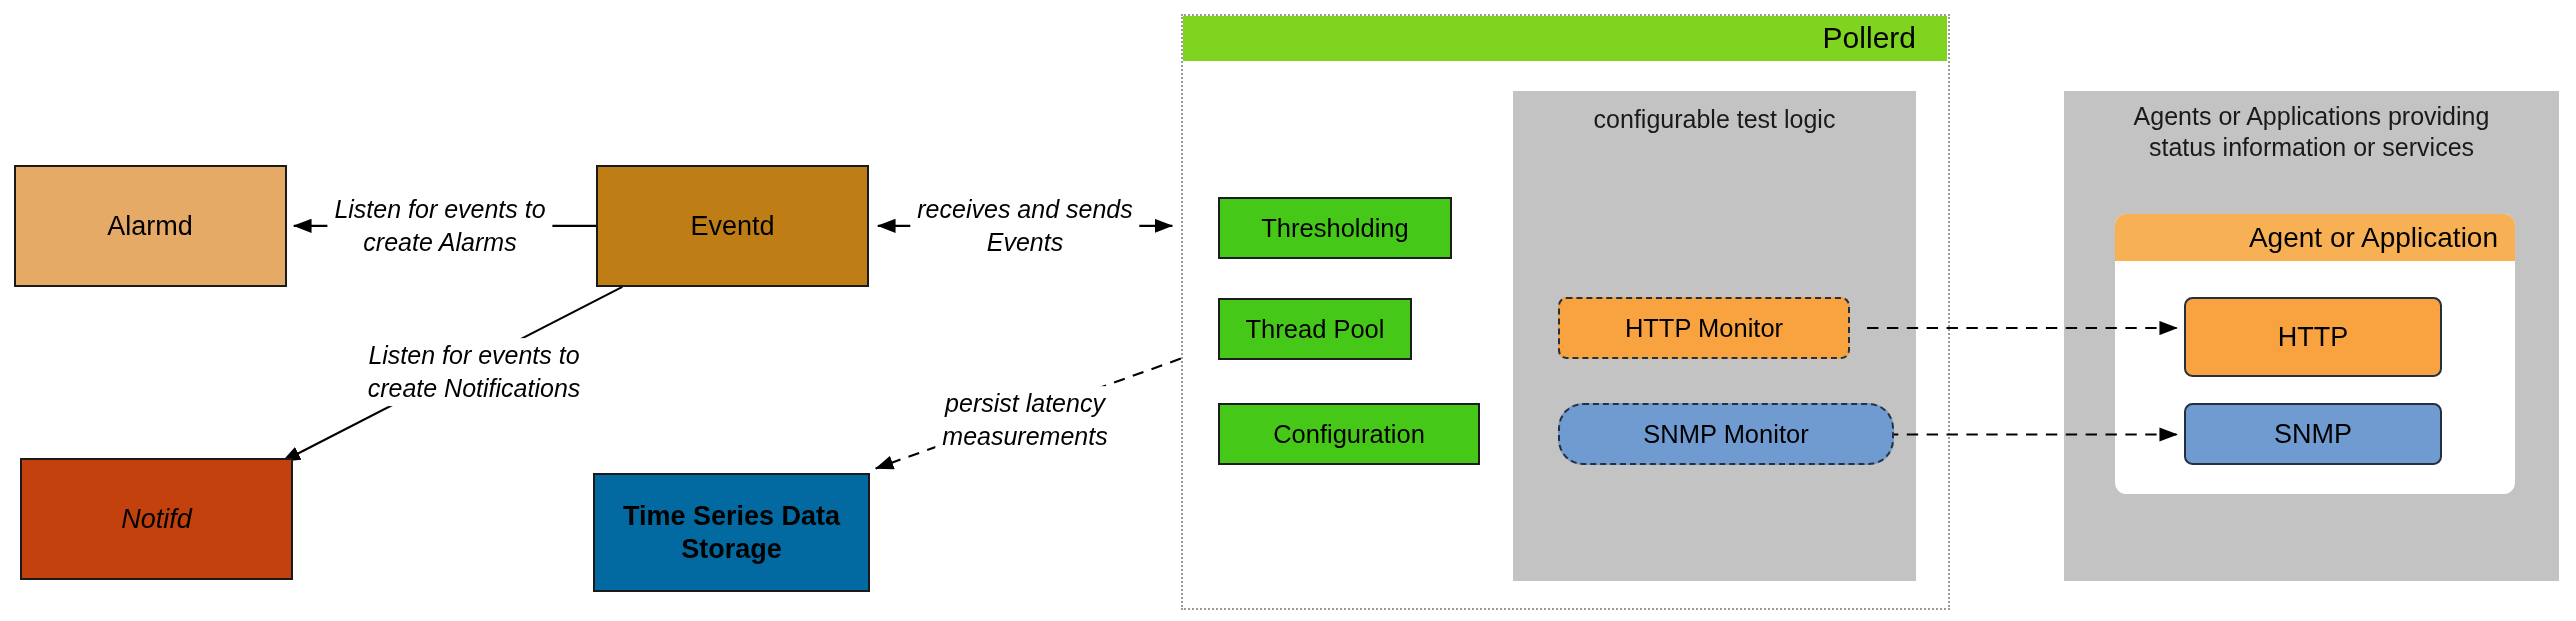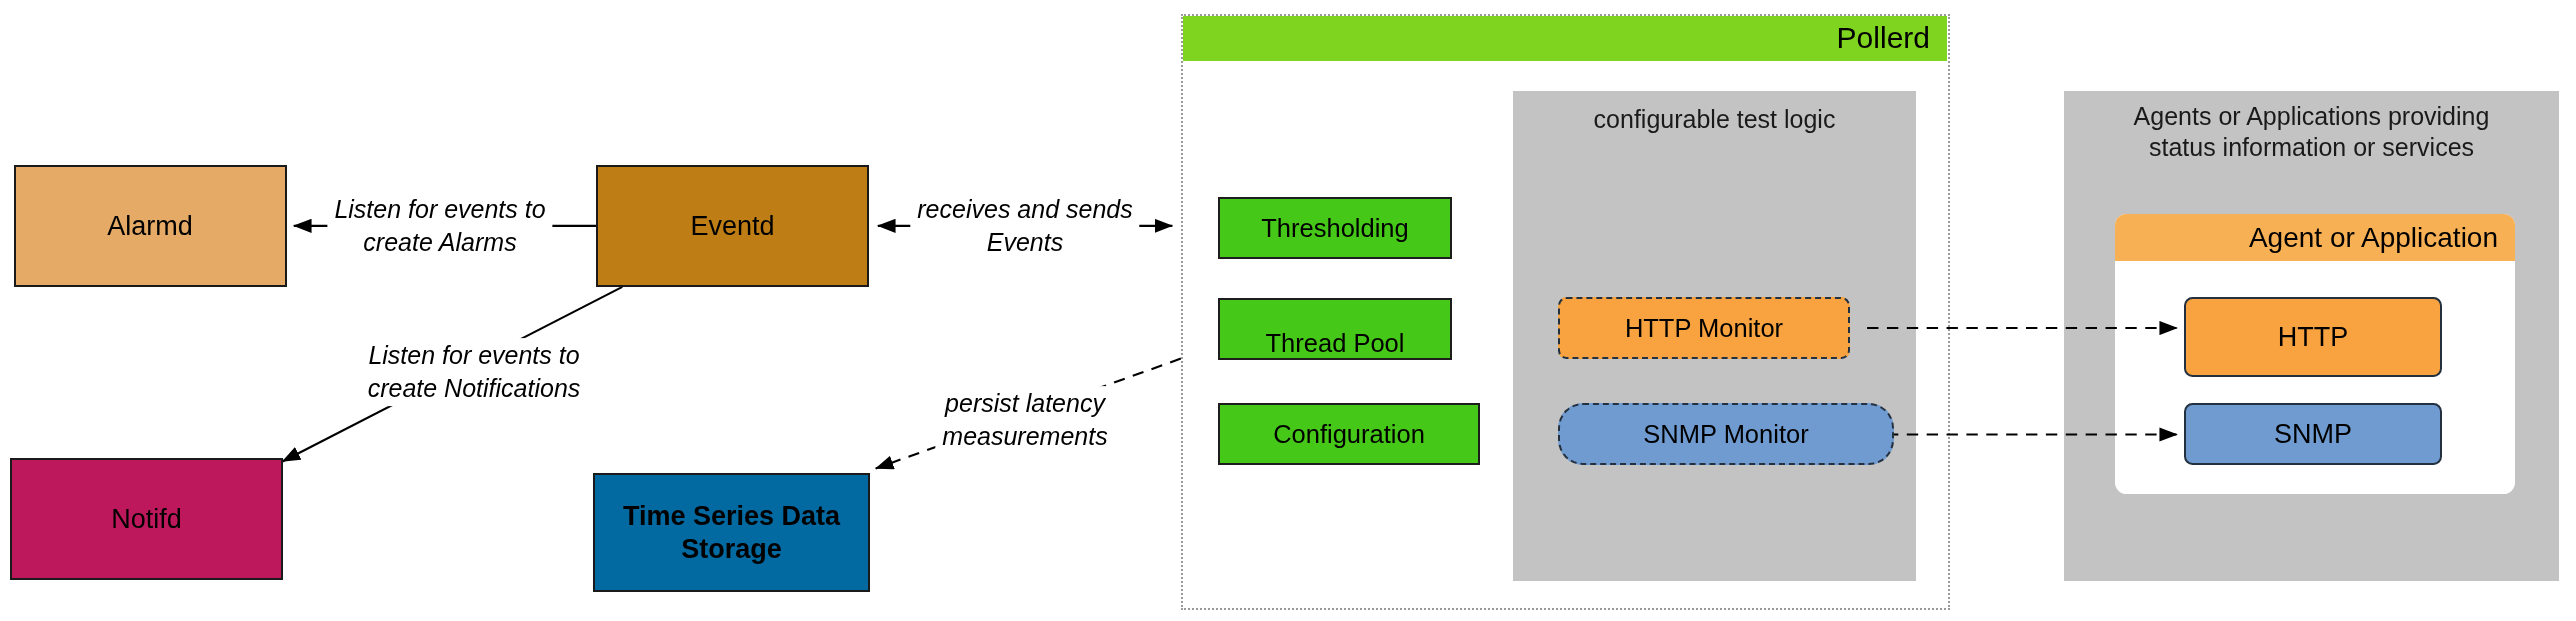--- a/index.html
+++ b/index.html
@@ -18,21 +18,21 @@
 
   
   .pollerd-box {
     left: 1181px; top: 13.5px; width: 769px; height: 596px;
     border: 2.1px dotted #9a9a9a; background: #ffffff;
   }
   .pollerd-header {
     left: 1183px; top: 15.6px; width: 764px; height: 45px;
     background: #7fd41f;
     display: flex; align-items: center; justify-content: flex-end;
-    padding-right: 17px; font-size: 30px;
+    padding-right: 31px; font-size: 30px;
   }
   .group-gray { background: #c3c3c3; }
   .test-logic-group { left: 1513px; top: 91px; width: 403px; height: 490px; }
   .agents-group    { left: 2064px; top: 91px; width: 495px; height: 490px; }
   .group-title {
     text-align: center; font-size: 25px; line-height: 1.22; color: #1a1a1a;
   }
   .test-logic-title { left: 1513px; top: 104px; width: 403px; }
   .agents-title     { left: 2064px; top: 101px; width: 495px; }
 
@@ -47,26 +47,26 @@
     padding-right: 17px; font-size: 28px;
   }
 
   
   .node {
     display: flex; align-items: center; justify-content: center;
     text-align: center; font-size: 27px;
   }
   .node-alarmd { left: 13.5px;  top: 165px; width: 273px; height: 122px; background: #e4aa66; border: 2.1px solid #1a1a1a; }
   .node-eventd { left: 596px; top: 165px; width: 273px; height: 122px; background: #bf7d15; border: 2.1px solid #1a1a1a; }
-  .node-notifd { left: 10px;  top: 458px; width: 273px; height: 122px; background: #be185d; border: 2.1px solid #1a1a1a; }
+  .node-notifd { left: 20px;  top: 458px; width: 273px; height: 122px; background: #c2410c; border: 2.1px solid #1a1a1a; font-style: italic; }
   .node-tsds   { left: 593px; top: 473px; width: 277px; height: 119px; background: #0369a1; border: 2.1px solid #1a1a1a; line-height: 1.2; font-weight: bold; }
 
   .node-green { background: #46c818; border: 2.1px solid #1d1d1d; font-size: 25.5px; }
   .node-thresholding  { left: 1218px; top: 197px; width: 234px; height: 62px; }
-  .node-threadpool    { left: 1218px; top: 298px; width: 234px; height: 62px; align-items: flex-end; }
+  .node-threadpool    { left: 1218px; top: 298px; width: 194px; height: 62px; }
   .node-configuration { left: 1218px; top: 403px; width: 262px; height: 62px; }
 
   .node-monitor { border: 2.1px dashed #22303f; border-radius: 8.5px; font-size: 25.5px; }
   .node-http-monitor { left: 1558px; top: 297px; width: 292px; height: 62px; background: #f8a33f; }
   .node-snmp-monitor { left: 1558px; top: 403px; width: 336px; height: 62px; background: #6f9bd1; border-radius: 25px; }
 
   .node-proto { border: 2.1px solid #22303f; border-radius: 8.5px; font-size: 27px; }
   .node-http { left: 2184px; top: 297px; width: 258px; height: 80px; background: #f8a33f; }
   .node-snmp { left: 2184px; top: 403px; width: 258px; height: 62px; background: #6f9bd1; }
 

